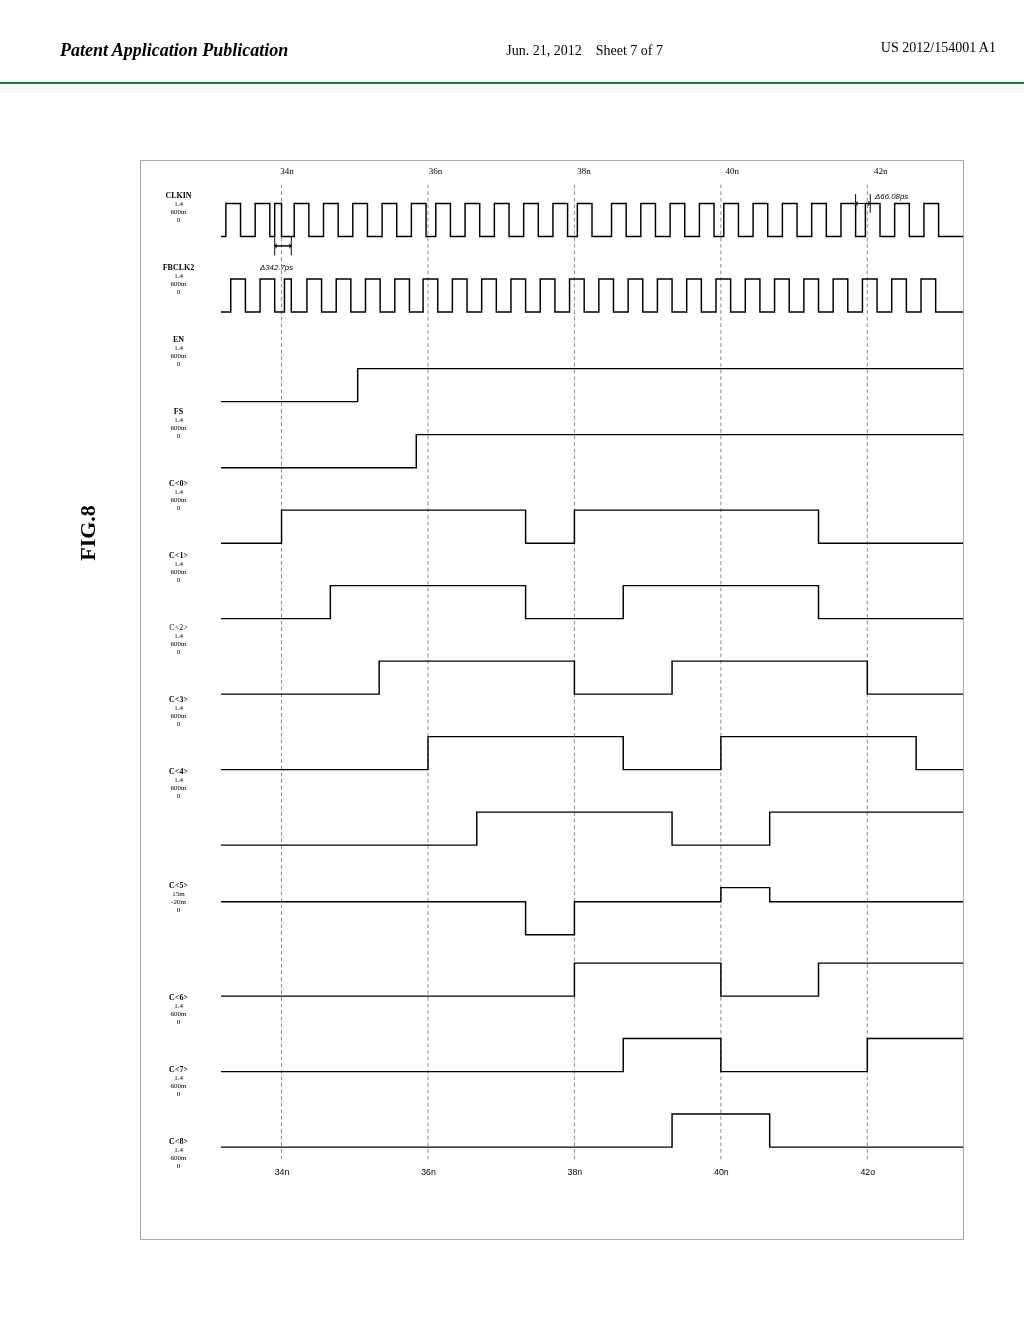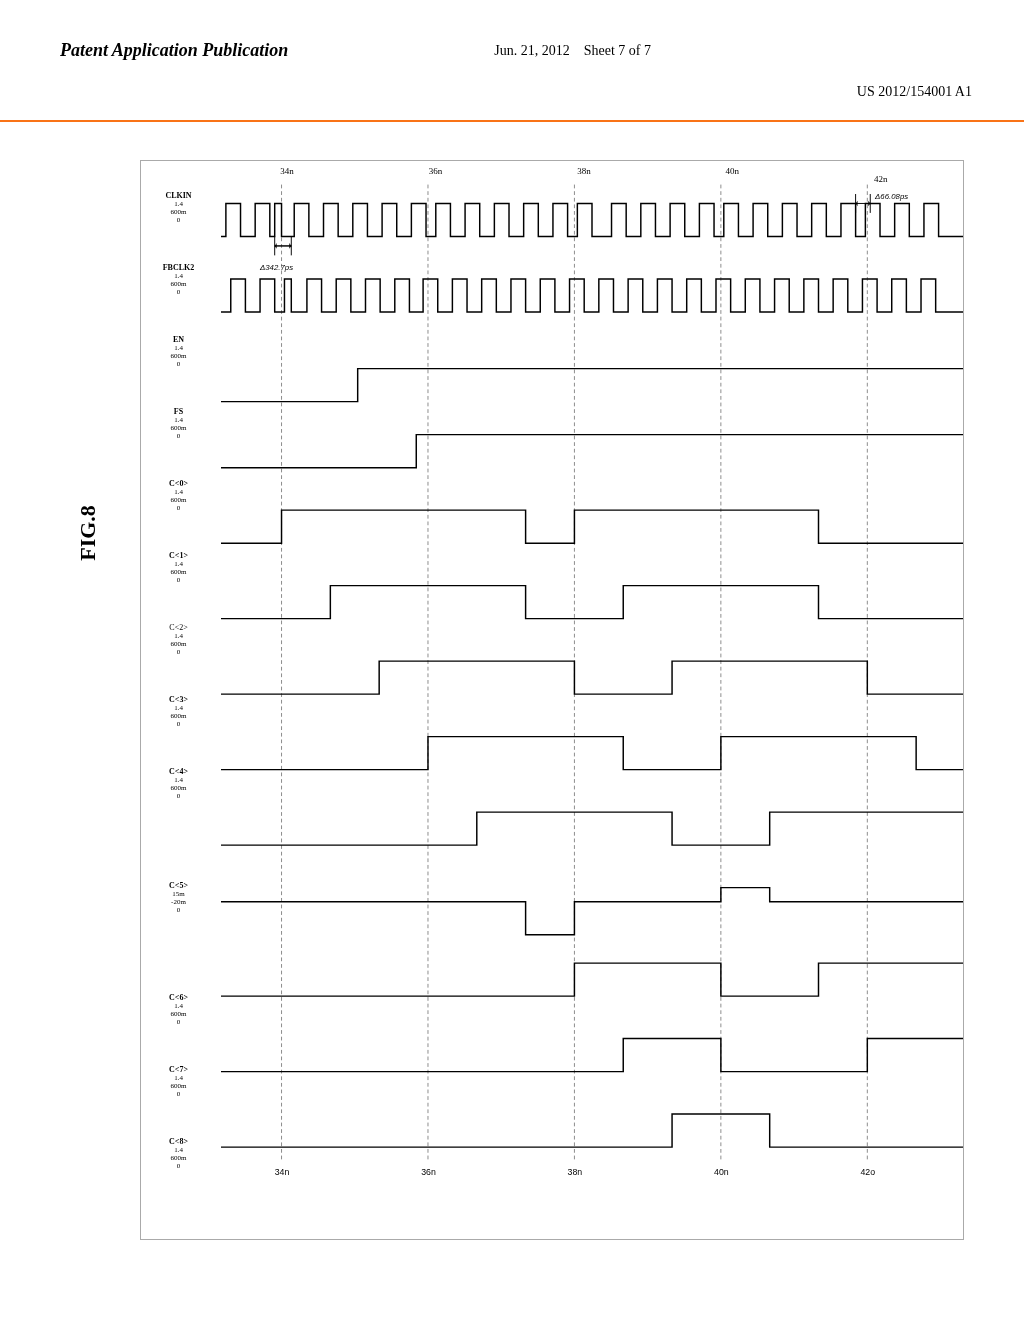--- a/index.html
+++ b/index.html
@@ -9,22 +9,22 @@
       background: #fff;
       font-family: 'Times New Roman', Times, serif;
       position: relative;
       overflow: hidden;
     }
 
     .page-header {
       display: flex;
       justify-content: space-between;
       align-items: flex-start;
-      padding: 40px 52px 20px 60px;
-      border-bottom: 2px solid #f97316;
+      padding: 40px 28px 20px 60px;
+      border-bottom: 2px solid #15803d;
     }
 
     .header-left {
       display: flex;
       flex-direction: column;
     }
 
     .header-title {
       font-size: 18px;
       font-weight: bold;
@@ -33,21 +33,20 @@
 
     .header-center {
       font-size: 14px;
       text-align: left;
       line-height: 1.6;
     }
 
     .header-right {
       font-size: 14px;
       text-align: right;
-      margin-top: 44px;
     }
 
     .fig-label {
       position: absolute;
       left: 60px;
       top: 520px;
       font-size: 22px;
       font-weight: bold;
       transform: rotate(-90deg);
       transform-origin: center center;
@@ -201,21 +200,21 @@
     </div>
   </div>
 
   <div class="waveform-area">
 
     <div style="position:absolute;top:5px;left:0;right:0;height:20px;">
       <span style="position:absolute;left:8%;font-size:9px;">34n</span>
       <span style="position:absolute;left:28%;font-size:9px;">36n</span>
       <span style="position:absolute;left:48%;font-size:9px;">38n</span>
       <span style="position:absolute;left:68%;font-size:9px;">40n</span>
-      <span style="position:absolute;left:88%;font-size:9px;margin-top:8px;">42n</span>
+      <span style="position:absolute;left:88%;font-size:9px;">42n</span>
     </div>
 
     <svg class="waveforms" viewBox="0 0 760 1100" preserveAspectRatio="none">
 
       <line x1="62" y1="25" x2="62" y2="1060" stroke="#888" stroke-width="1" stroke-dasharray="4,3"></line>
       <line x1="212" y1="25" x2="212" y2="1060" stroke="#888" stroke-width="1" stroke-dasharray="4,3"></line>
       <line x1="362" y1="25" x2="362" y2="1060" stroke="#888" stroke-width="1" stroke-dasharray="4,3"></line>
       <line x1="512" y1="25" x2="512" y2="1060" stroke="#888" stroke-width="1" stroke-dasharray="4,3"></line>
       <line x1="662" y1="25" x2="662" y2="1060" stroke="#888" stroke-width="1" stroke-dasharray="4,3"></line>
 

